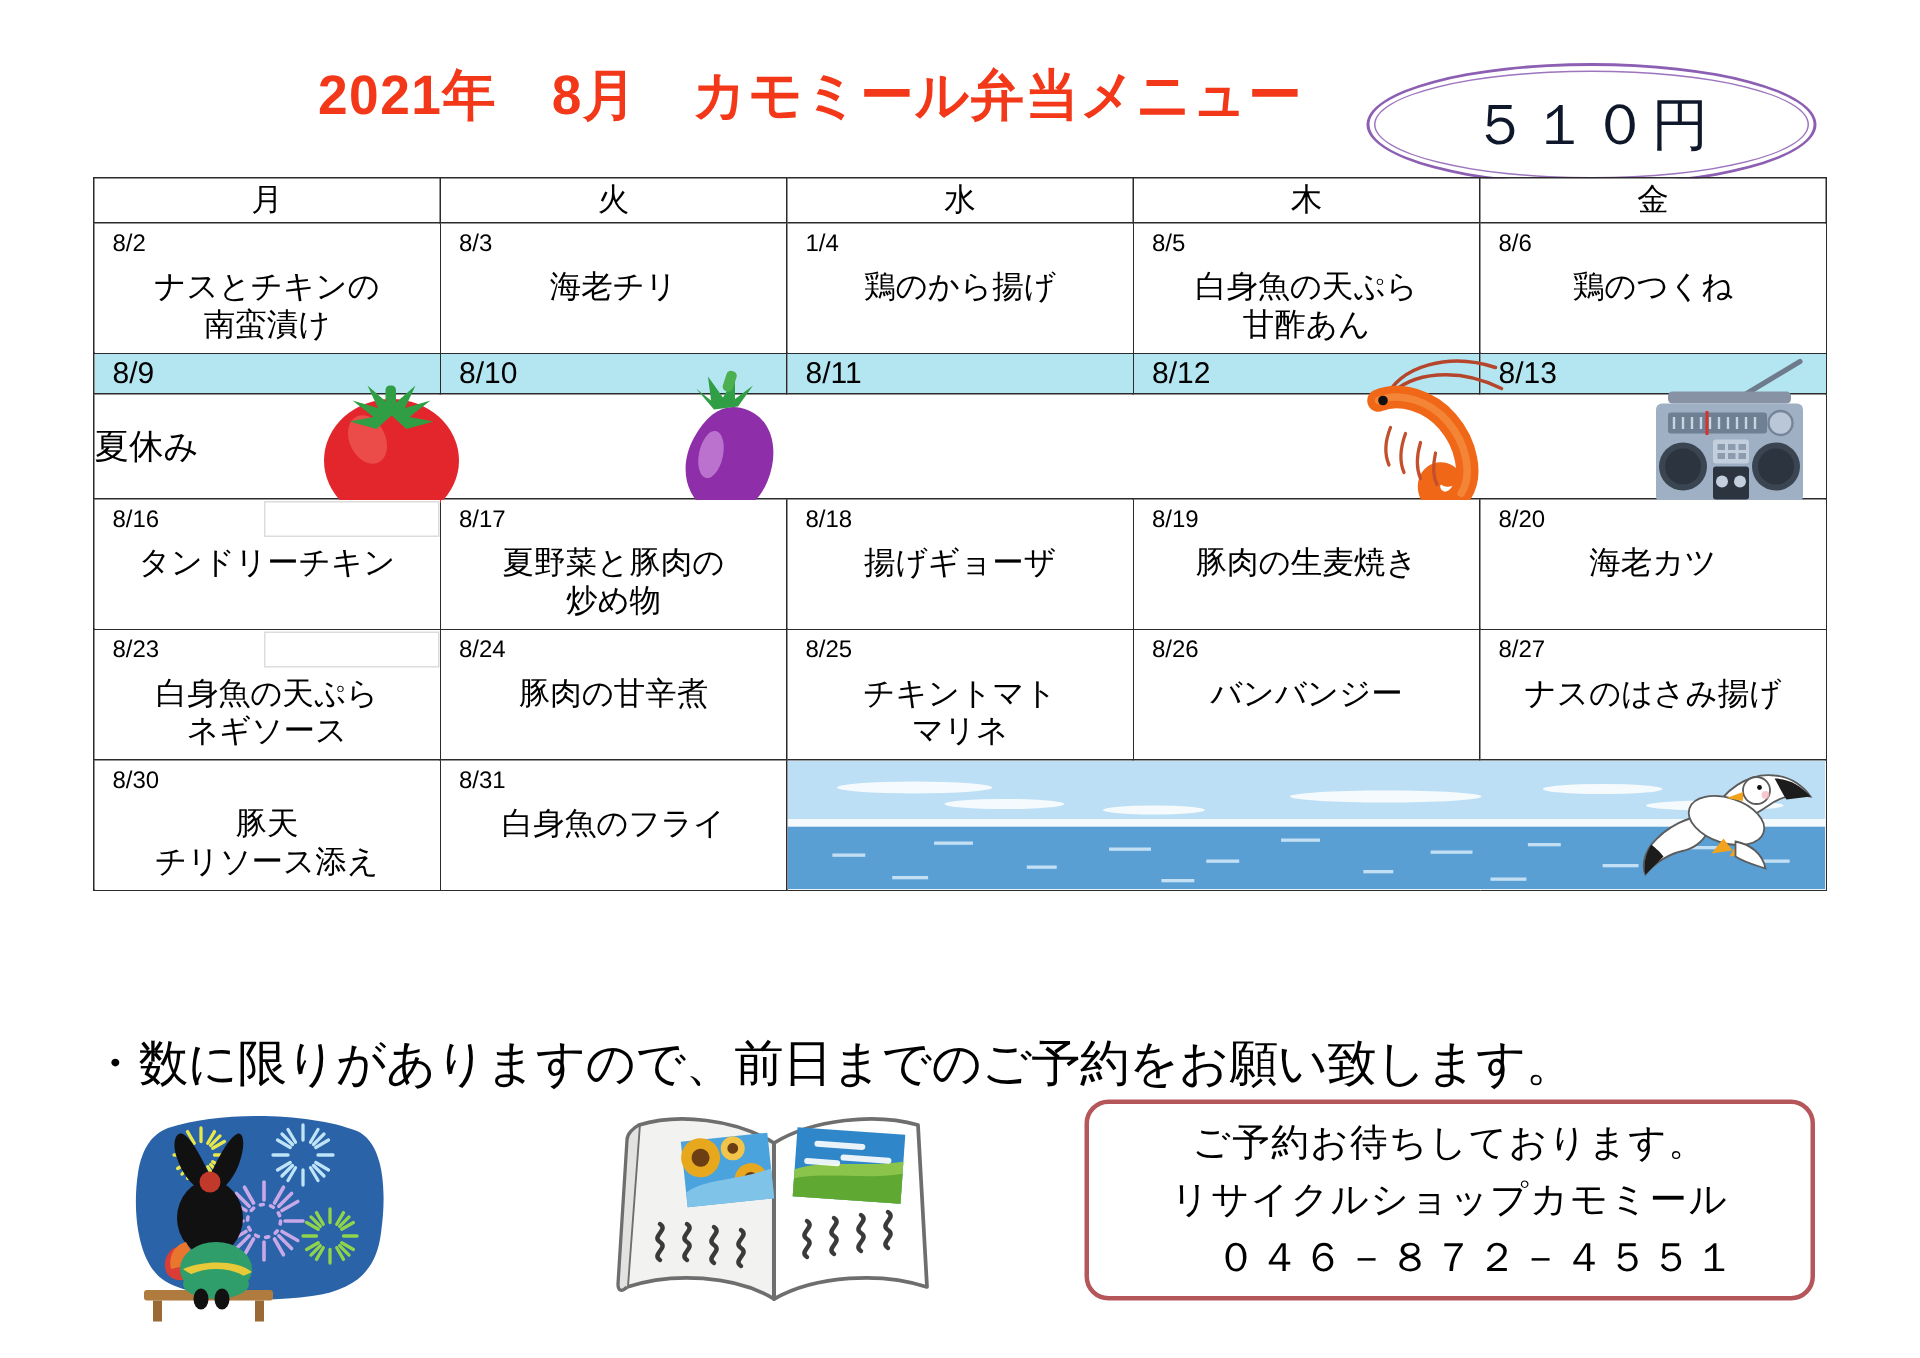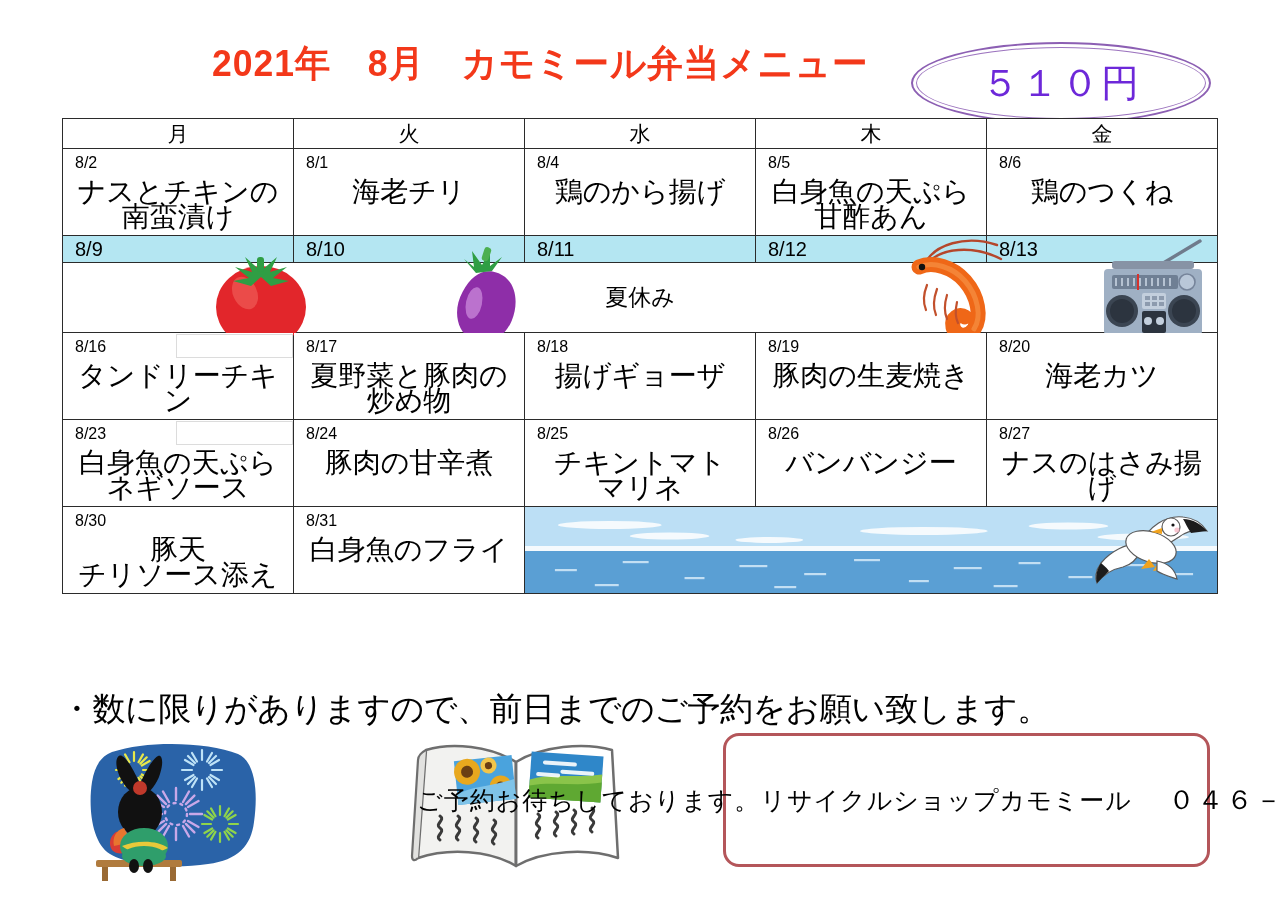--- a/index.html
+++ b/index.html
@@ -59,21 +59,21 @@
     position: absolute;
     left: 911px;
     top: 16px;
     width: 300px;
     height: 82px;
     display: flex;
     align-items: center;
     justify-content: center;
     font-size: 38px;
     letter-spacing: 2px;
-    color: #6d28d9;
+    color: #0f172a;
   }
 
   
   .calendar {
     position: absolute;
     left: 62px;
     top: 118px;
     width: 1155px;
     border-collapse: collapse;
     table-layout: fixed;
@@ -104,21 +104,21 @@
     top: 2px;
     font-size: 16px;
     line-height: 24px;
   }
   .daycell .menu {
     position: absolute;
     left: 0;
     right: 0;
     top: 30px;
     text-align: center;
-    font-size: 28px;
+    font-size: 21px;
     line-height: 25px;
     padding: 0 4px;
     box-sizing: border-box;
     white-space: pre-line;
   }
   
   .ghostbox {
     position: absolute;
     left: 113px;
     top: 1px;
@@ -138,21 +138,21 @@
     position: absolute;
     left: 12px;
     top: 0px;
     font-size: 20px;
     line-height: 26px;
   }
   .holiday-band {
     height: 69px;
     background: #b4e6f2;
     position: relative;
-    text-align: center;
+    text-align: left;
   }
   .holiday-band .label {
     font-size: 23px;
     line-height: 69px;
   }
 
   
   .note {
     position: absolute;
     left: 60px;
@@ -167,21 +167,21 @@
     position: absolute;
     left: 723px;
     top: 733px;
     width: 487px;
     height: 134px;
     border: 3px solid #b4565a;
     border-radius: 16px;
     box-sizing: border-box;
     background: #fff;
     display: flex;
-    flex-direction: row;
+    flex-direction: column;
     align-items: center;
     justify-content: center;
     text-align: center;
   }
   .resbox div {
     font-size: 25px;
     line-height: 38px;
     letter-spacing: 1px;
     white-space: nowrap;
   }
@@ -222,25 +222,25 @@
   </thead>
   <tbody>
 
     <tr>
       <td class="daycell">
         <span class="date">8/2</span>
         <span class="menu">ナスとチキンの
 南蛮漬け</span>
       </td>
       <td class="daycell">
-        <span class="date">8/1</span>
+        <span class="date">8/3</span>
         <span class="menu">海老チリ</span>
       </td>
       <td class="daycell">
-        <span class="date">8/4</span>
+        <span class="date">1/4</span>
         <span class="menu">鶏のから揚げ</span>
       </td>
       <td class="daycell">
         <span class="date">8/5</span>
         <span class="menu">白身魚の天ぷら
 甘酢あん</span>
       </td>
       <td class="daycell">
         <span class="date">8/6</span>
         <span class="menu">鶏のつくね</span>

